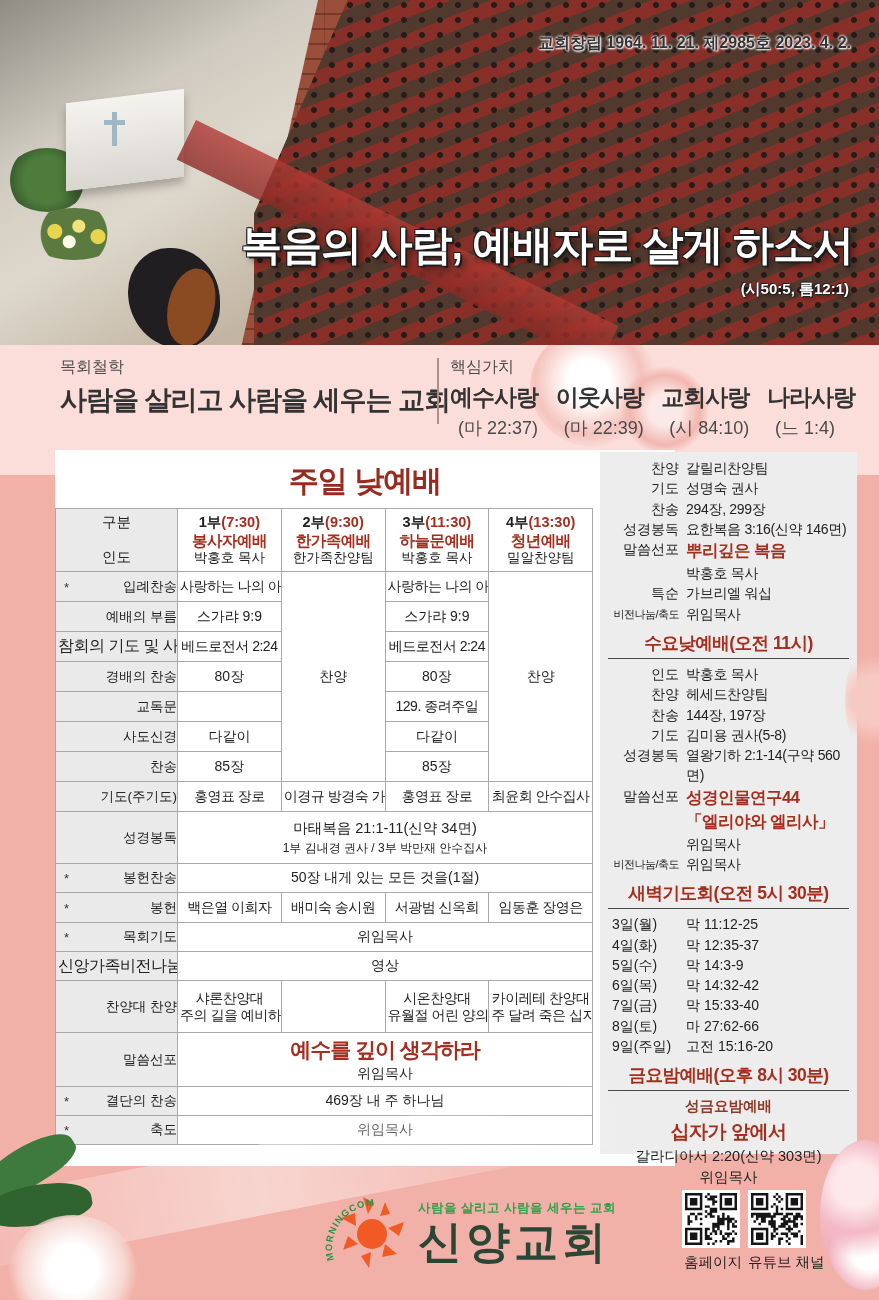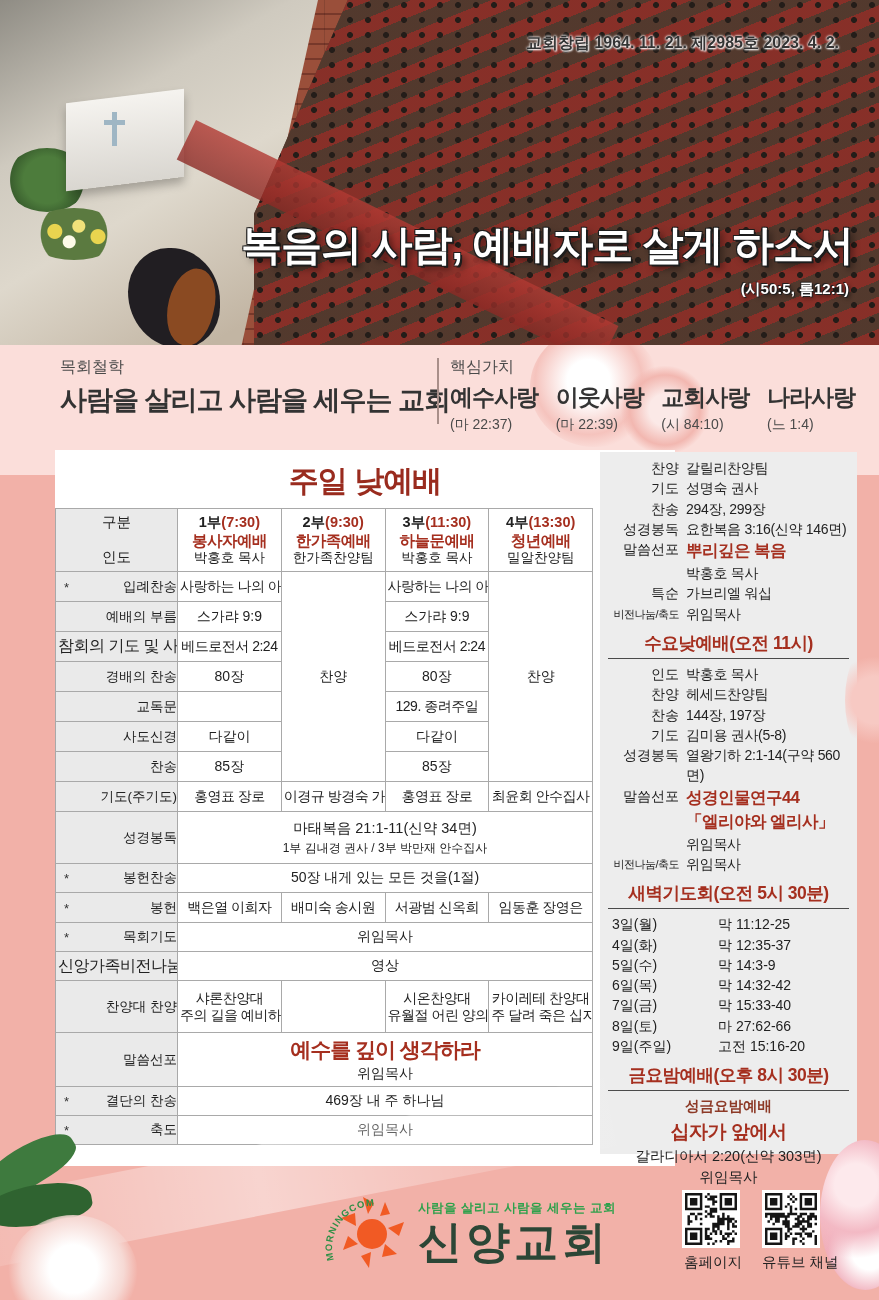--- a/index.html
+++ b/index.html
@@ -36,42 +36,42 @@
                radial-gradient(circle at 78% 60%,#bdbdbd 12px,transparent 13px);}
   .crowd{position:absolute;right:0;top:0;width:625px;height:345px;
     background-color:#4e3b31;
     background-image:
       radial-gradient(circle 3px at 6px 5px,#241d19 95%,transparent),
       repeating-linear-gradient(-22deg, rgba(148,45,38,.82) 0 15px, rgba(83,57,45,.92) 15px 30px);
     background-size:18px 15px,auto;
     clip-path:polygon(15% 0,100% 0,100% 100%,0 100%,0 62%);}
   .carpet{position:absolute;left:196px;top:120px;width:470px;height:44px;
     background:linear-gradient(#b23a33,#8c2a25);transform:rotate(26deg);transform-origin:left top;opacity:.8;}
-  .founding-line{position:absolute;right:40px;top:33px;font-size:16px;font-weight:bold;color:#343434;
+  .founding-line{position:absolute;right:28px;top:33px;font-size:16px;font-weight:bold;color:#343434;
     text-shadow:0 0 3px #fff,0 0 2px #fff,1px 1px 2px #fff;}
   .photo-title{position:absolute;right:26px;top:218px;font-size:41px;font-weight:bold;color:#fff;letter-spacing:-1px;
     text-shadow:2px 2px 0 #1d1d1d,-1px -1px 0 #1d1d1d,1px -1px 0 #1d1d1d,-1px 1px 0 #1d1d1d,4px 4px 7px rgba(0,0,0,.55);}
   .photo-verse{position:absolute;right:30px;top:280px;font-size:15px;font-weight:bold;color:#fff;
     text-shadow:1px 1px 0 #222,-1px -1px 0 #222,2px 2px 4px rgba(0,0,0,.6);}
 
   
   .strip{position:absolute;left:0;top:345px;width:879px;height:130px;background:#fbdeda;overflow:hidden;}
   .strip .bloom{position:absolute;border-radius:50%;}
   .bloom1{left:530px;top:-18px;width:130px;height:120px;
     background:radial-gradient(circle at 45% 45%,#fff 0 22%,#f5c3bd 55%,rgba(245,195,189,0) 70%);}
   .bloom2{left:620px;top:20px;width:90px;height:90px;
     background:radial-gradient(circle,#fbe9e7 0 25%,#f2b7b0 55%,rgba(242,183,176,0) 70%);}
   .phil{position:absolute;left:60px;top:12px;}
   .phil-label,.core-label{font-size:16px;color:#4a4a4a;margin-bottom:4px;}
   .phil-text{font-size:27px;font-weight:bold;color:#333;letter-spacing:-1px;}
   .strip-divider{position:absolute;left:437px;top:13px;width:1.5px;height:66px;background:#a98f8a;}
   .core{position:absolute;left:450px;top:12px;width:405px;}
   .core-items{display:flex;justify-content:space-between;margin-top:1px;}
   .core-item .cname{font-size:23px;font-weight:bold;color:#333;letter-spacing:-1px;}
-  .core-item .cref{font-size:14px;color:#4a4a4a;margin-top:3px;}
+  .core-item .cref{font-size:18px;color:#4a4a4a;margin-top:3px;margin-left:8px;}
 
   
   .main-panel{position:absolute;left:55px;top:450px;width:620px;height:716px;background:#fff;}
   .mt-title{margin-top:11px;text-align:center;font-size:30px;font-weight:bold;color:#992b1e;letter-spacing:-1px;}
   .mt-note{position:absolute;right:8px;top:38px;font-size:15px;color:#6d28d9;}
   table.svc{border-collapse:collapse;table-layout:fixed;width:537px;margin-top:6px;}
   .svc col.c-lbl{width:122px;}
   .svc col.c-d{width:103.75px;}
   .svc td{border:1px solid #a9a9a9;text-align:center;vertical-align:middle;
     font-size:14px;color:#222;padding:1px 2px;overflow:hidden;white-space:nowrap;}
@@ -99,21 +99,21 @@
   .side-panel{position:absolute;left:600px;top:452px;width:257px;height:702px;background:#ededed;
     box-sizing:border-box;padding:6px 6px 0 6px;}
   .sec-title{text-align:center;color:#a52f1f;font-weight:bold;font-size:17.5px;letter-spacing:-0.5px;
     padding:2px 0 3px;border-bottom:1.5px solid #4a4a4a;margin:0 2px 5px 2px;}
   .sec-title.mt{margin-top:5px;}
   .srow{display:flex;line-height:1.45;font-size:14px;color:#222;}
   .slbl{flex:none;width:80px;text-align:right;padding-right:7px;box-sizing:border-box;}
   .slbl.sm{font-size:11px;padding-top:3px;letter-spacing:-0.5px;}
   .sval{flex:1;text-align:left;letter-spacing:-0.3px;}
   .red-big{color:#a52f1f;font-weight:bold;font-size:16.5px;letter-spacing:-0.5px;}
-  .drow{display:flex;line-height:1.45;font-size:14px;color:#222;gap:32px;}
+  .drow{display:flex;line-height:1.45;font-size:14px;color:#222;}
   .dday{flex:none;width:74px;text-align:left;padding-left:6px;}
   .dscr{flex:1;text-align:left;}
   .fr-sub{text-align:center;color:#8d3a27;font-weight:bold;font-size:14.5px;margin-top:5px;line-height:1.5;}
   .fr-title{text-align:center;color:#a52f1f;font-weight:bold;font-size:19px;letter-spacing:-0.5px;line-height:1.45;}
   .fr-scr,.fr-preacher{text-align:center;font-size:14.5px;line-height:1.45;color:#222;}
 
   
   .streak{position:absolute;left:-120px;top:1145px;width:760px;height:70px;
     background:linear-gradient(90deg,rgba(255,255,255,0),rgba(255,255,255,.45),rgba(255,255,255,0));
     transform:rotate(-11deg);}
@@ -124,21 +124,21 @@
     background:radial-gradient(circle at 50% 45%,#fff 0 26%,#f6d9d4 55%,rgba(246,217,212,0) 70%);}
   .bloom4{position:absolute;left:820px;top:1140px;width:90px;height:150px;border-radius:50%;
     background:radial-gradient(circle at 40% 30%,#fde9ec 0 18%,#f3b9c4 40%,rgba(243,185,196,0) 62%),
                radial-gradient(circle at 55% 75%,#fff 0 14%,#f0aebb 34%,rgba(240,174,187,0) 55%);}
   .bloom5{position:absolute;left:845px;top:640px;width:60px;height:120px;border-radius:50%;
     background:radial-gradient(circle,#f7c9c3 0 35%,rgba(247,201,195,0) 65%);}
   .logo-group{position:absolute;left:322px;top:1190px;display:flex;align-items:center;}
   .logo-textcol{margin-left:4px;}
   .logo-slogan{font-size:12.5px;font-weight:bold;color:#2fa14c;letter-spacing:0.5px;margin-bottom:3px;}
   .church-name{font-size:44px;font-weight:bold;color:#2c4636;letter-spacing:4px;line-height:1;}
-  .qr-group{position:absolute;left:682px;top:1190px;display:flex;gap:18px;}
+  .qr-group{position:absolute;left:682px;top:1190px;display:flex;gap:4px;}
   .qr-box{width:62px;text-align:center;}
   .qr-frame{width:58px;height:58px;background:#fff;padding:3px;box-sizing:border-box;}
   .qr-label{margin-top:5px;font-size:14.5px;color:#222;white-space:nowrap;}
 </style>
 </head>
 <body>
 
 <div class="page">
 
   <div class="photo">

